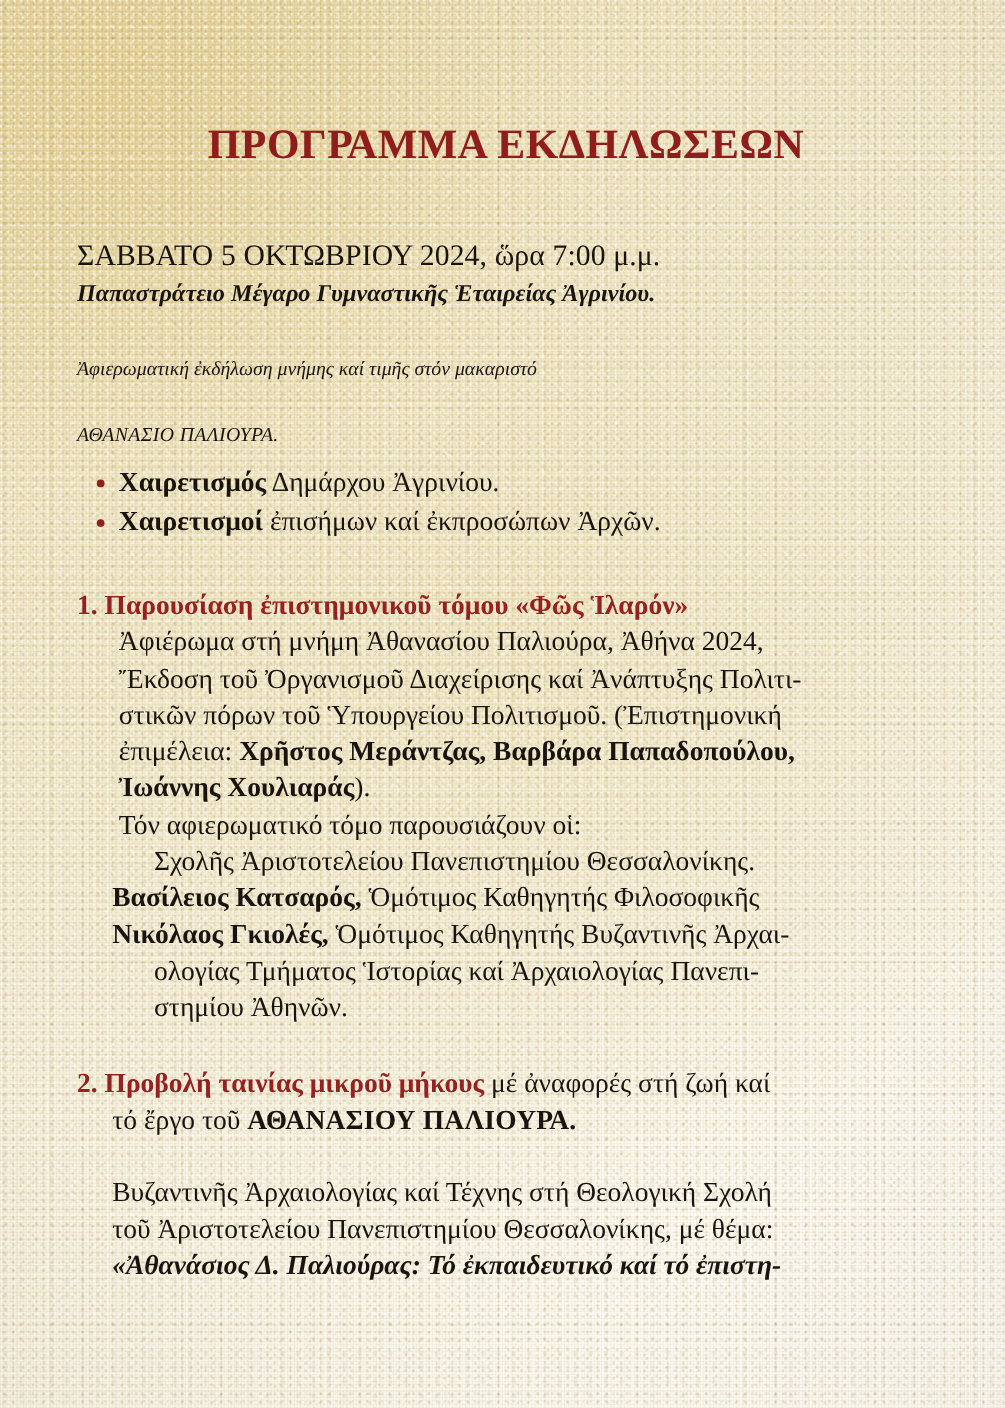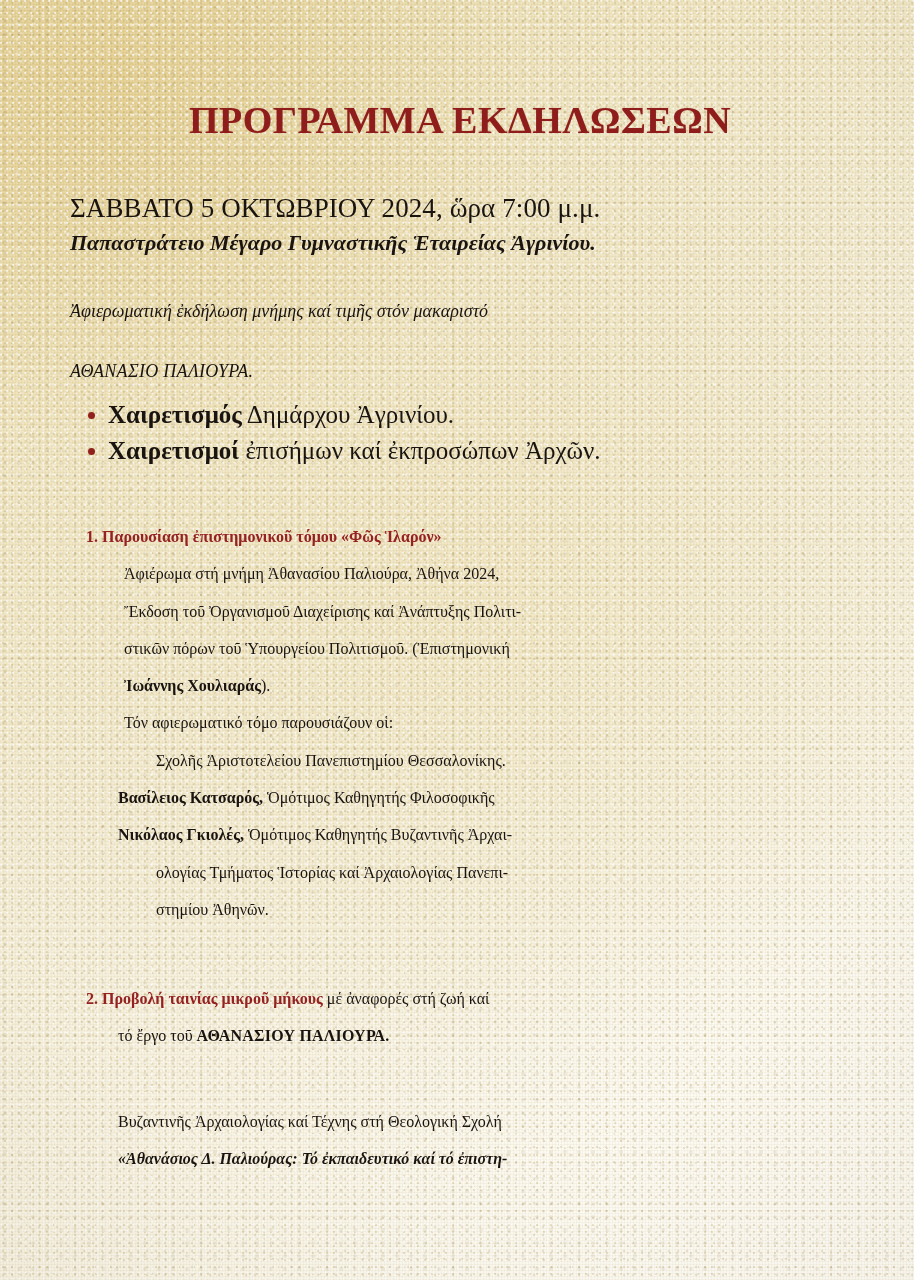--- a/index.html
+++ b/index.html
@@ -84,21 +84,21 @@
     box-sizing: border-box;
     color: #1a1410;
   }
 
   .title {
     text-align: center;
     color: #8e1d1b;
     font-weight: bold;
     font-size: 38px;
     letter-spacing: 0.5px;
-    margin: 4px;
+    margin: 16px;
     padding-top: 96px;
     line-height: 1.1;
     text-shadow: 0 0 1px rgba(142,29,27,0.35);
   }
 
   .when {
     font-size: 27px;
     font-weight: normal;
     margin: 0;
     padding-top: 47px;
@@ -151,23 +151,23 @@
     background: #90211d;
   }
   ul.greetings li b {
     font-weight: bold;
   }
 
   .item {
     padding-top: 30px;
   }
   .item .line {
-    font-size: 16px;
+    font-size: 25px;
     line-height: 1.33;
-    margin: 16px;
+    margin: 0;
   }
   .item .head {
     padding-left: 10px;
     text-indent: -10px;
   }
   .num {
     color: #952120;
     font-weight: bold;
   }
   .redhead {
@@ -229,20 +229,24 @@
     </ul>
 
     <div class="item" id="item1">
       <p class="line head">
         <span class="num">1.</span>
         <span class="redhead">Παρουσίαση ἐπιστημονικοῦ τόμου «Φῶς Ἱλαρόν»</span>
       </p>
       <p class="line body-line">Ἀφιέρωμα στή μνήμη Ἀθανασίου Παλιούρα, Ἀθήνα 2024,</p>
       <p class="line body-line">Ἔκδοση τοῦ Ὀργανισμοῦ Διαχείρισης καί Ἀνάπτυξης Πολιτι-</p>
       <p class="line body-line">στικῶν πόρων τοῦ Ὑπουργείου Πολιτισμοῦ. (Ἐπιστημονική</p>
+      <p class="line body-line">
+        <span>ἐπιμέλεια:</span>
+        <span class="bold">Χρῆστος Μεράντζας, Βαρβάρα Παπαδοπούλου,</span>
+      </p>
       <p class="line body-line"><span class="bold">Ἰωάννης Χουλιαράς</span><span>).</span></p>
       <p class="line body-line">Τόν αφιερωματικό τόμο παρουσιάζουν οἱ:</p>
 
       <p class="line body-line hang">Σχολῆς Ἀριστοτελείου Πανεπιστημίου Θεσσαλονίκης.</p>
       <p class="line body-line tight">
         <span class="bold">Βασίλειος Κατσαρός,</span><span> Ὁμότιμος Καθηγητής Φιλοσοφικῆς</span>
       </p>
 
       <p class="line body-line tight">
         <span class="bold">Νικόλαος Γκιολές,</span><span> Ὁμότιμος Καθηγητής Βυζαντινῆς Ἀρχαι-</span>
@@ -254,17 +258,18 @@
     <div class="item" id="item2">
       <p class="line head">
         <span class="num">2.</span>
         <span class="redhead">Προβολή ταινίας μικροῦ μήκους</span><span> μέ ἀναφορές στή ζωή καί</span>
       </p>
       <p class="line body-line tight"><span>τό ἔργο τοῦ  </span><span class="bold caps">ΑΘΑΝΑΣΙΟΥ ΠΑΛΙΟΥΡΑ.</span></p>
     </div>
 
     <div class="item" id="item3">
       <p class="line body-line tight">Βυζαντινῆς Ἀρχαιολογίας καί Τέχνης στή Θεολογική Σχολή</p>
+      <p class="line body-line tight">τοῦ Ἀριστοτελείου Πανεπιστημίου Θεσσαλονίκης, μέ θέμα:</p>
       <p class="line body-line tight bolditalic">«Ἀθανάσιος Δ. Παλιούρας: Τό ἐκπαιδευτικό καί τό ἐπιστη-</p>
     </div>
 
   </div>
 </div>
 
 </body></html>

